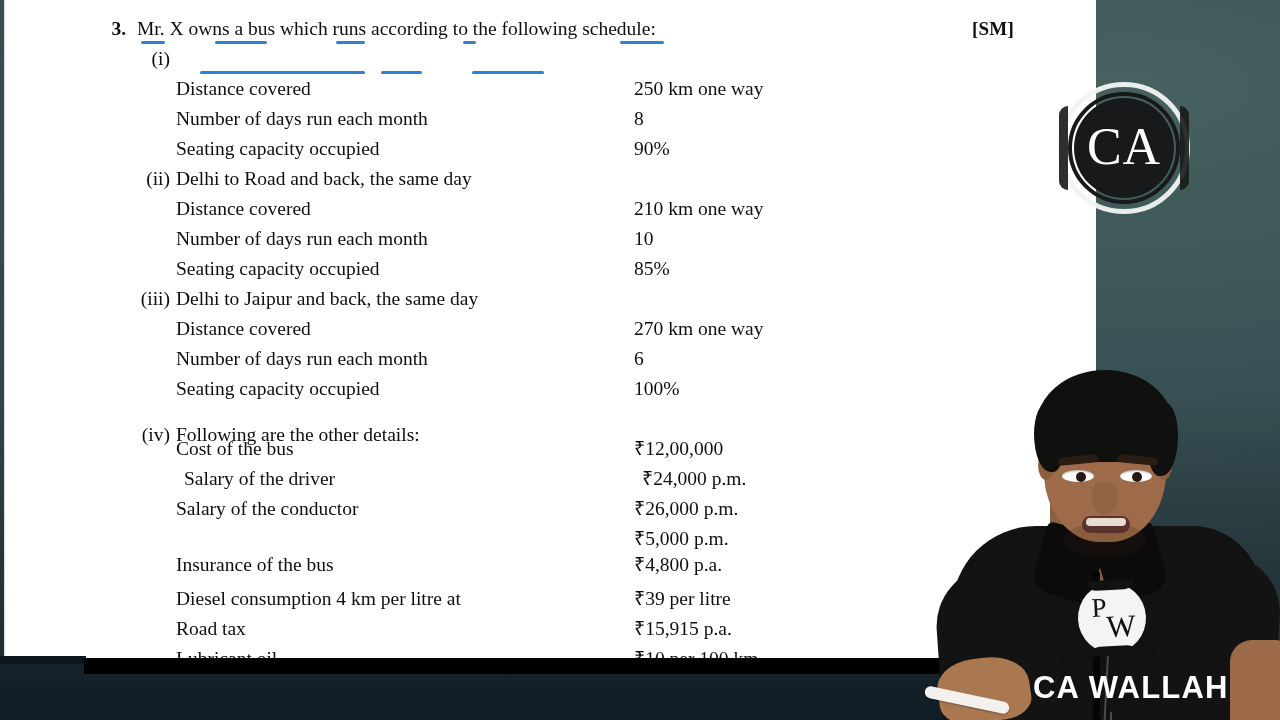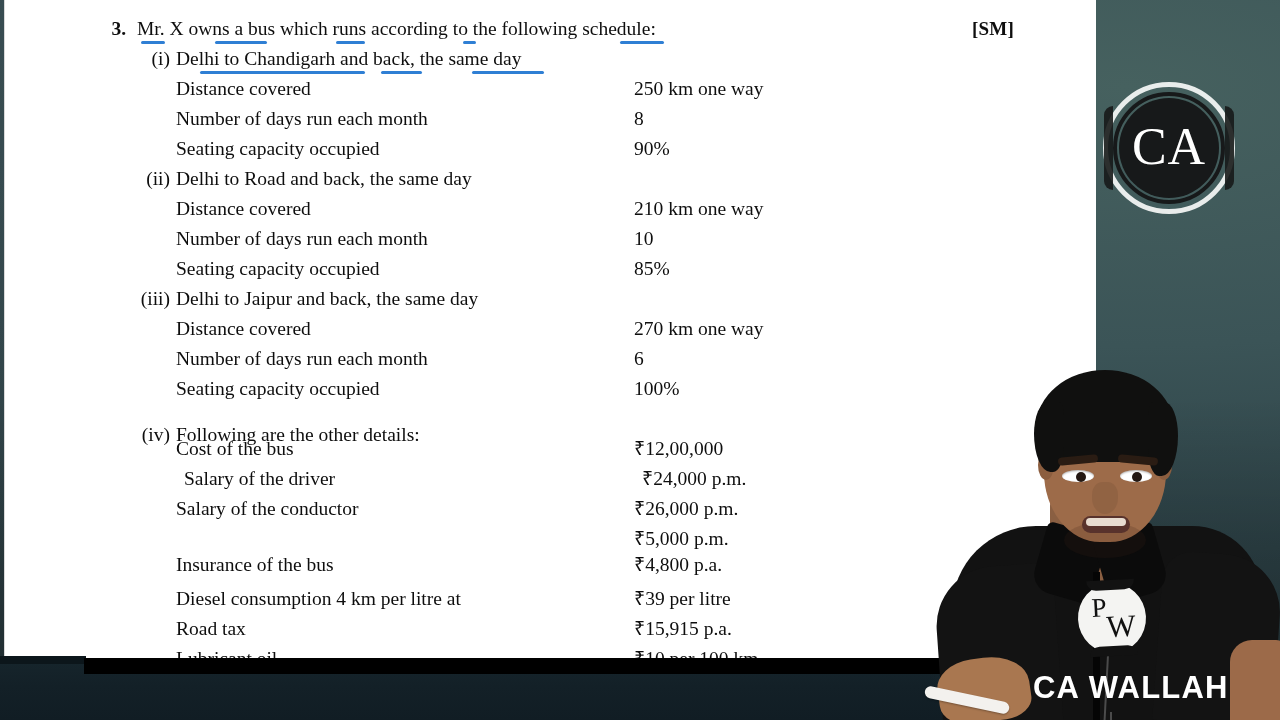--- a/index.html
+++ b/index.html
@@ -98,21 +98,21 @@
   .uline {
     position: absolute;
     height: 3px;
     background: #2f7fd4;
     border-radius: 2px;
   }
 
   
   .ca-logo {
     position: absolute;
-    left: 1103px; top: 82px;
+    left: 1058px; top: 82px;
     width: 132px; height: 132px;
   }
   .ca-ring-outer {
     position: absolute; inset: 0;
     border-radius: 50%;
     border: 5px solid #f2f4f3;
     box-sizing: border-box;
     opacity: 0.95;
   }
   .ca-ring-inner {
@@ -335,21 +335,20 @@
   <div class="page">
     <div class="page-edge-l"></div>
     <div class="doc" id="doc">
         <div class="row" style="top: 14px;">
           <span class="num">3.</span>
           <span class="label lvl0">Mr. X owns a bus which runs according to the following schedule:</span>
           <span class="sm-tag">[SM]</span>
         </div>
         <div class="row" style="top: 44px;">
           <span class="rom">(i)</span>
-          <span class="label lvl1">Delhi to Chandigarh and back, the same day</span>
         </div>
         <div class="row" style="top: 74px;">
           <span class="label lvl2">Distance covered</span>
           <span class="value">250 km one way</span>
         </div>
         <div class="row" style="top: 104px;">
           <span class="label lvl2">Number of days run each month</span>
           <span class="value">8</span>
         </div>
         <div class="row" style="top: 134px;">

